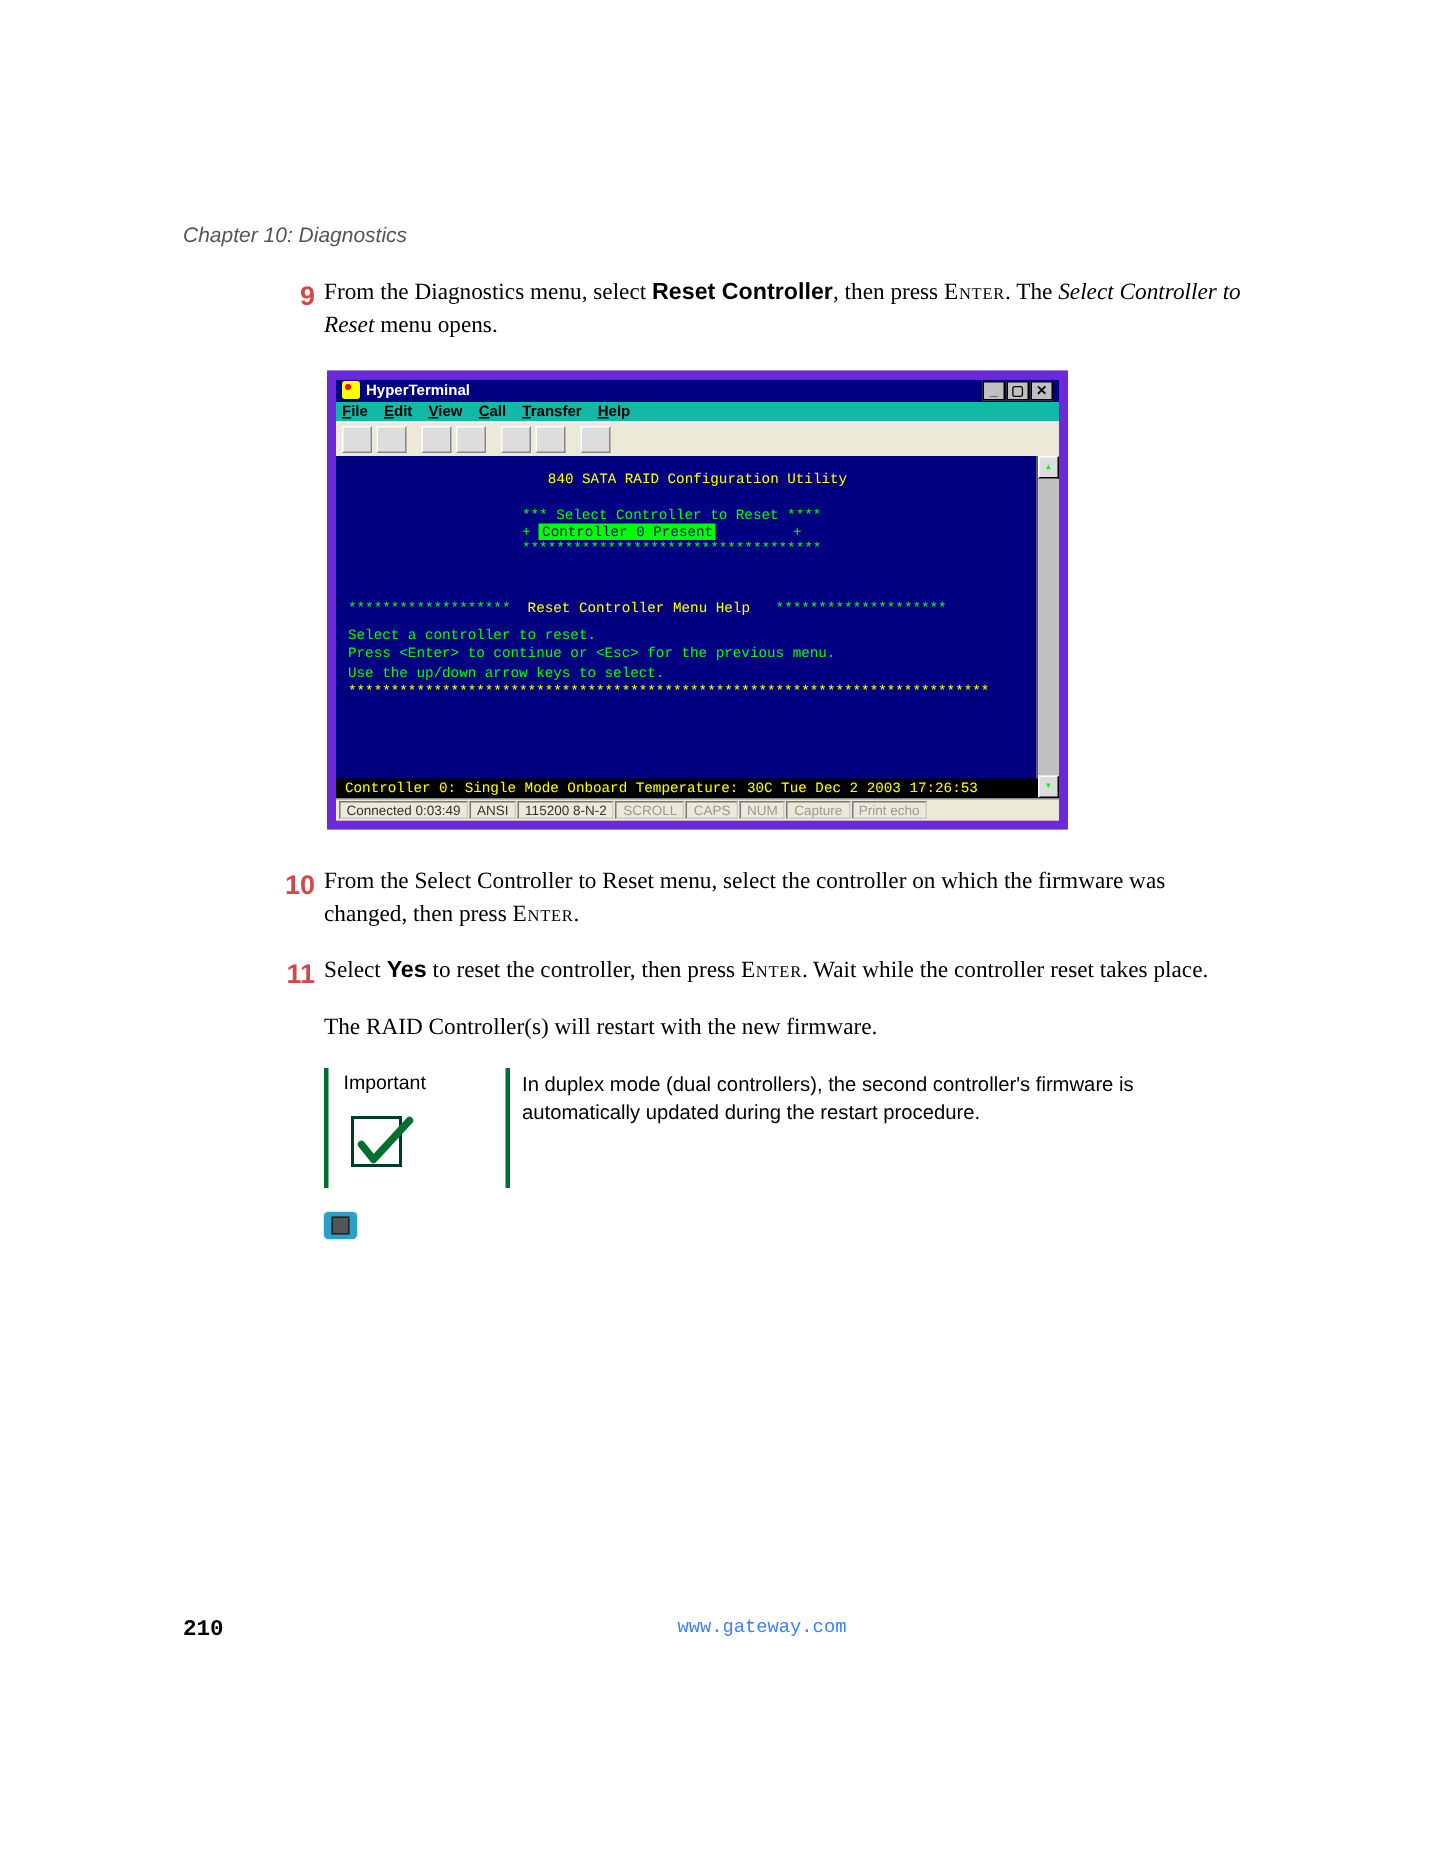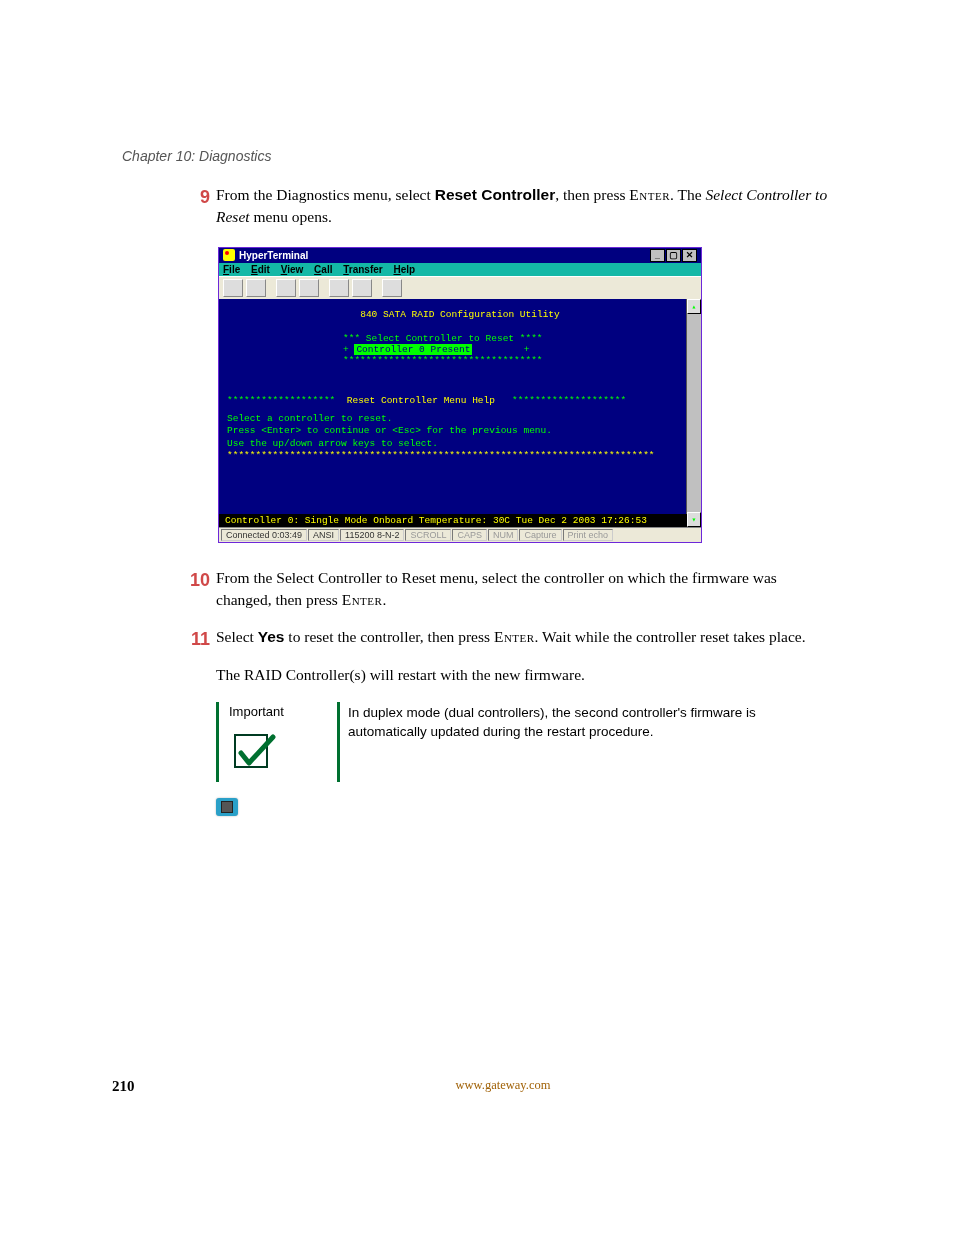--- a/index.html
+++ b/index.html
@@ -44,21 +44,21 @@
     flex: 1;
   }
   .bold-sans { font-family: Arial, sans-serif; font-weight: bold; }
   .smallcaps { font-variant: small-caps; letter-spacing: 0.5px; }
   .italic { font-style: italic; }
   .screenshot-wrap {
     margin: 18px 0 24px 96px;
   }
   .ht-window {
     width: 482px;
-    border: 1px solid #6d28d9;
+    border: 6px solid #6d28d9;
     background: #c0c0c0;
     font-family: 'Courier New', monospace;
     font-size: 9.5px;
   }
   .ht-title {
     background: #000080;
     color: #fff;
     padding: 1px 4px;
     display: flex;
     align-items: center;
@@ -172,27 +172,27 @@
     width: 22px; height: 18px;
     background: #2aa0c8;
     border-radius: 3px;
     display: flex; align-items:center; justify-content:center;
     box-shadow: 0 0 2px rgba(0,0,0,0.3);
   }
   .end-icon .sq { width:10px;height:10px;background:#555;border:1px solid #222;}
   .footer {
     position: absolute;
     bottom: 140px;
-    left: 112px;
+    left: 122px;
     right: 120px;
     display: flex;
-    font-family: Liberation Serif, serif;
+    font-family: Liberation Mono, monospace;
   }
   .footer .pg { font-weight: bold; font-size: 15px; width: 60px;}
-  .footer .url { flex:1; text-align:center; font-size: 12.5px; color:#a16207;}
+  .footer .url { flex:1; text-align:center; font-size: 12.5px; color:#3b82f6;}
 </style>
 </head>
 <body>
 
 <div class="page">
 
   <div class="chapter-header">Chapter 10: Diagnostics</div>
 
   <div class="step">
     <div class="step-num">9</div>

